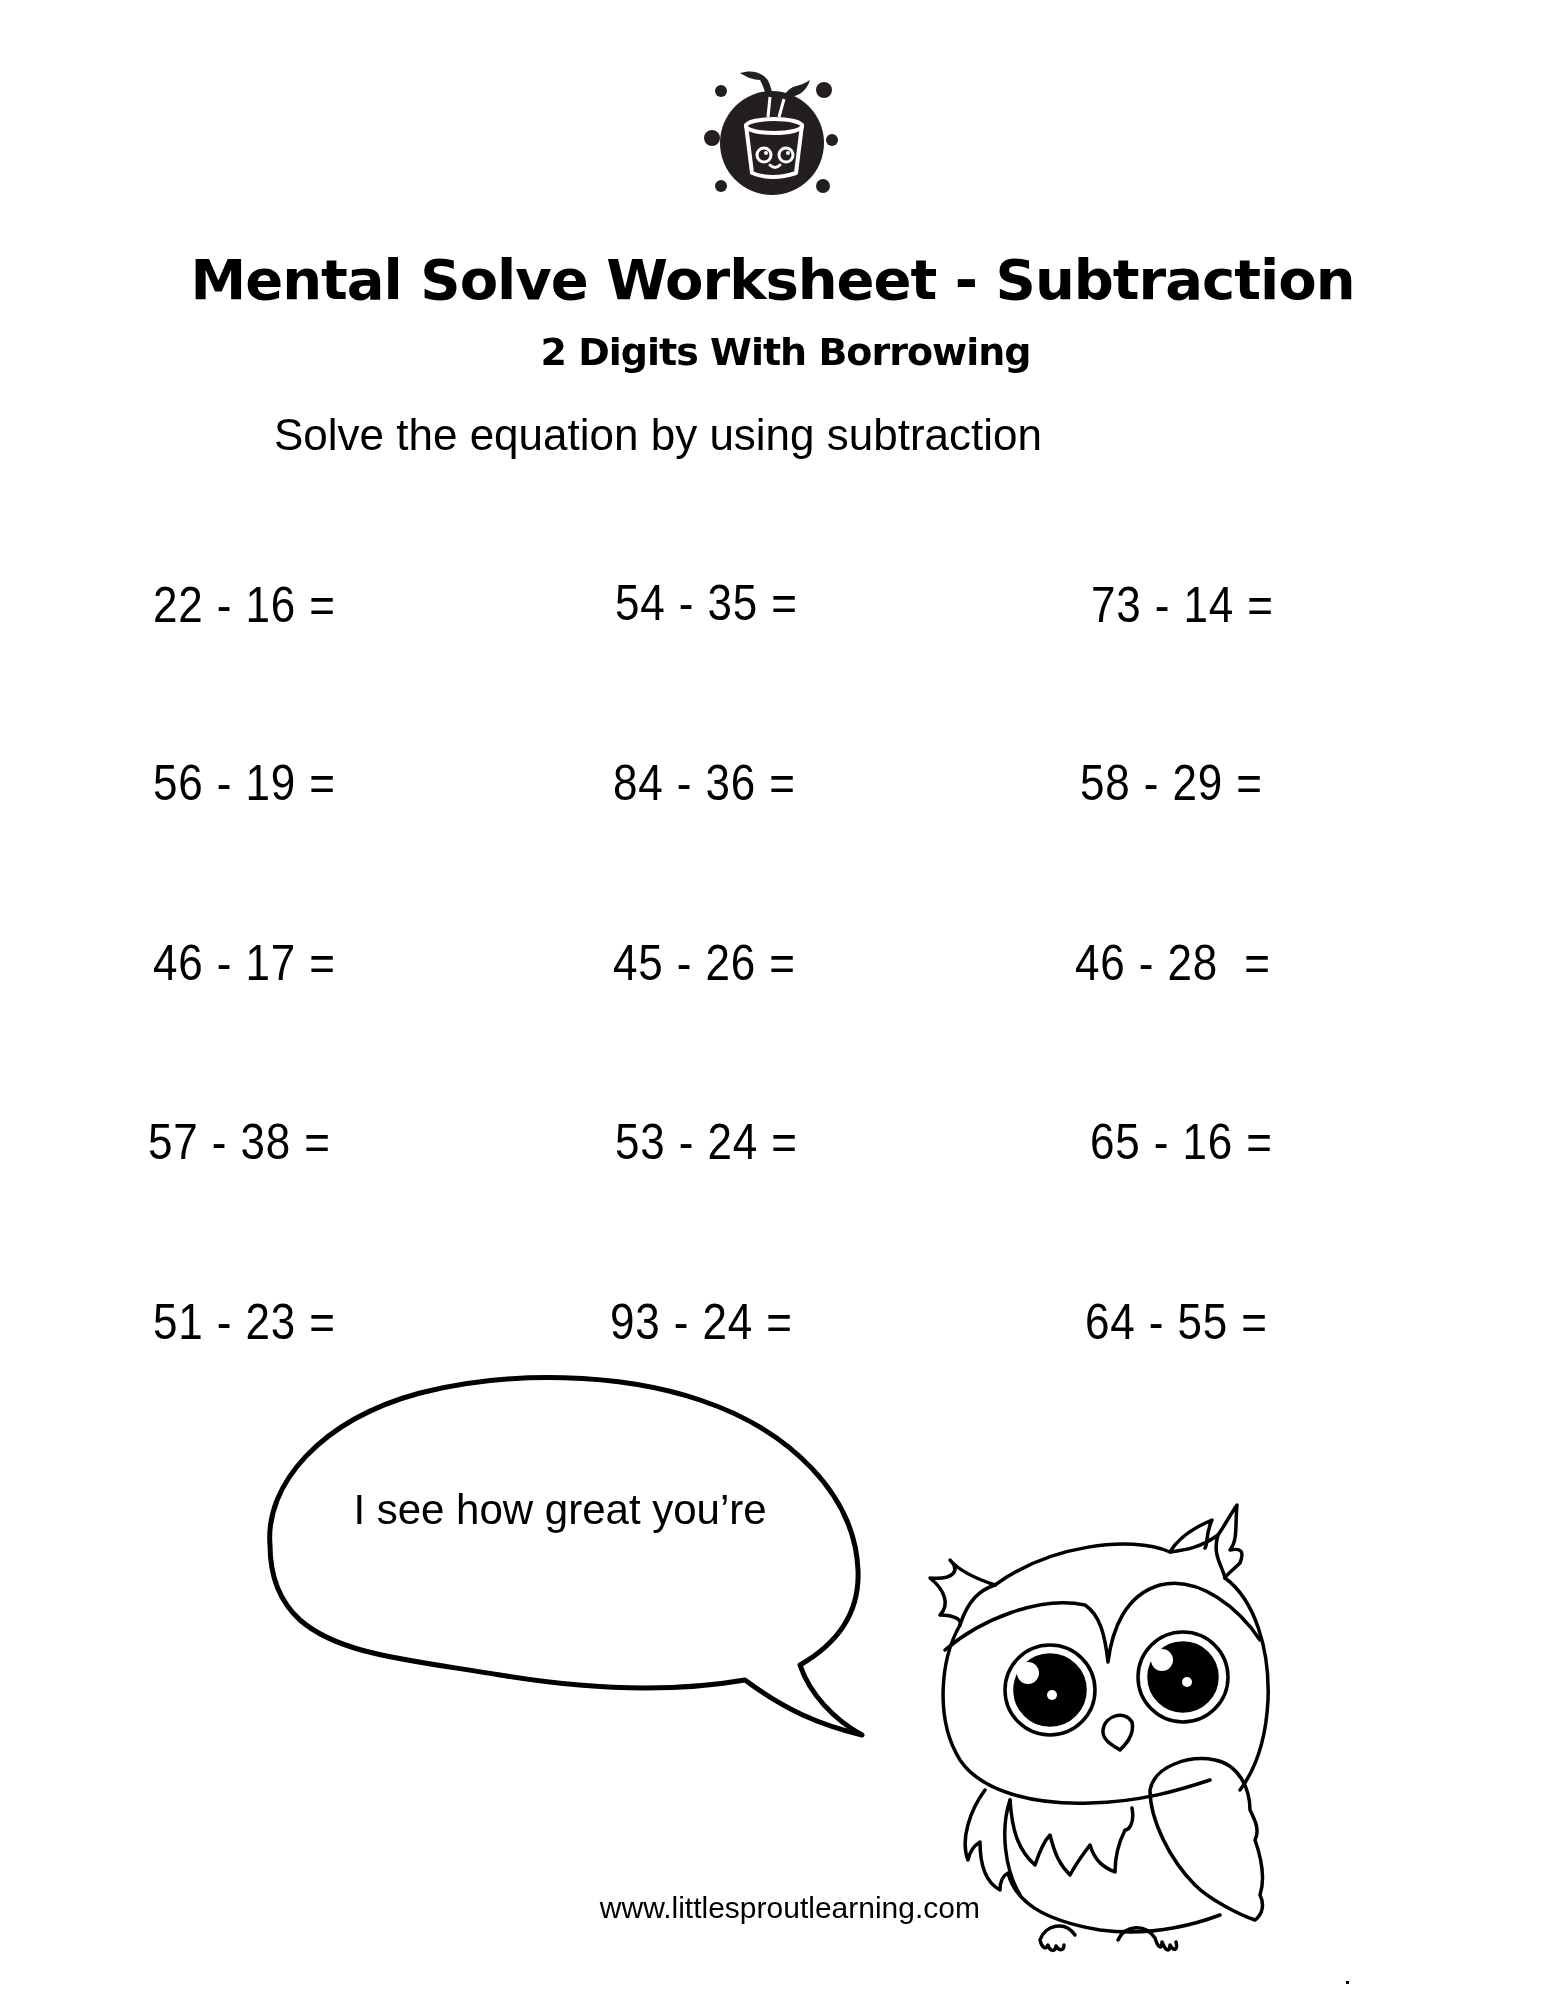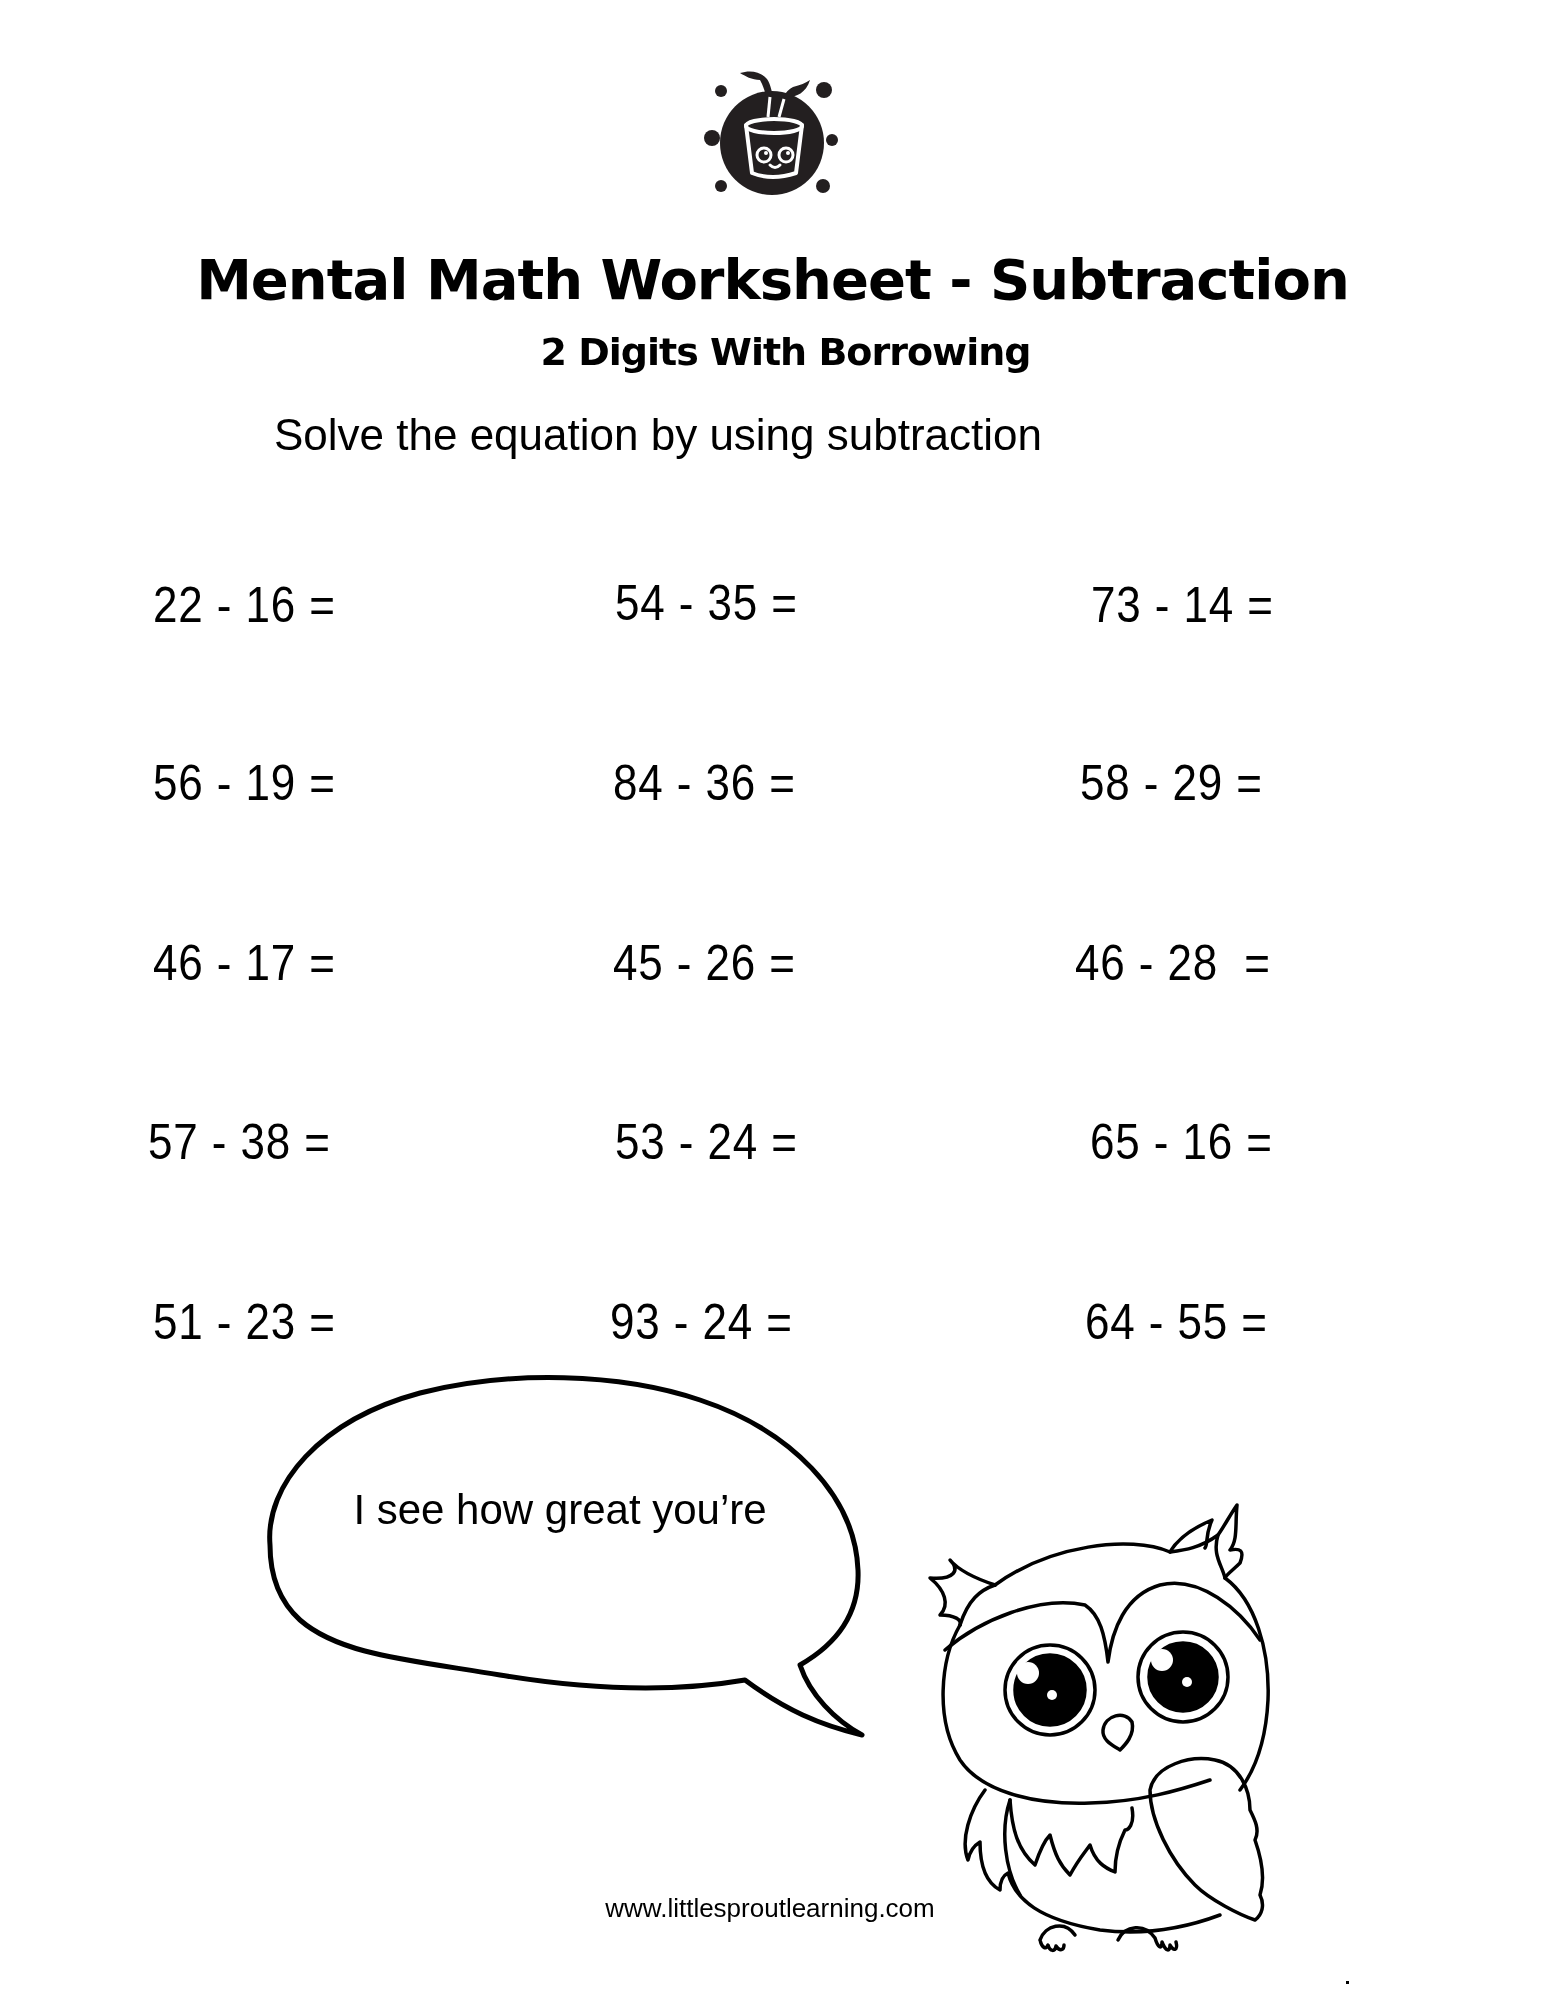--- a/index.html
+++ b/index.html
@@ -89,23 +89,23 @@
       left: 900px;
       top: 1490px;
       width: 400px;
       height: 480px;
     }
     .footer-url {
       position: absolute;
       left: 560px;
       top: 1890px;
       width: 420px;
-      text-align: center;
-      font-family: "Liberation Sans", sans-serif;
-      font-size: 26px;
+      text-align: right;
+      font-family: "Liberation Sans", sans-serif;
+      font-size: 30px;
       line-height: 36px;
     }
     .corner-dot {
       position: absolute;
       left: 1346px;
       top: 1981px;
       width: 3px;
       height: 3px;
       background: #000;
     }
@@ -132,21 +132,21 @@
   <path d="M56 70 Q82 60 112 70 L106 118 Q82 126 62 118 Z" fill="#231f20" stroke="#fff" stroke-width="4" stroke-linejoin="round"></path>
   <ellipse cx="84" cy="71" rx="28" ry="7" fill="#231f20" stroke="#fff" stroke-width="4"></ellipse>
 
   <circle cx="74" cy="100" r="7" fill="none" stroke="#fff" stroke-width="3"></circle>
   <circle cx="96" cy="100" r="7" fill="none" stroke="#fff" stroke-width="3"></circle>
   <circle cx="76" cy="98" r="2" fill="#fff"></circle>
   <circle cx="98" cy="98" r="2" fill="#fff"></circle>
   <path d="M80 110 Q85 115 90 110" stroke="#fff" stroke-width="3" fill="none" stroke-linecap="round"></path>
 </svg>
 
-<div class="title">Mental Math Worksheet - Subtraction</div>
+<div class="title">Mental Solve Worksheet - Subtraction</div>
 <div class="subtitle">2 Digits With Borrowing</div>
 <div class="instructions">Solve the equation by using subtraction</div>
 
 <div class="problem" style="left:153px; top:575px;">22 - 16 =</div>
 <div class="problem" style="left:615px; top:573px;">54 - 35 =</div>
 <div class="problem" style="left:1091px; top:575px;">73 - 14 =</div>
 
 <div class="problem" style="left:153px; top:753px;">56 - 19 =</div>
 <div class="problem" style="left:613px; top:753px;">84 - 36 =</div>
 <div class="problem" style="left:1080px; top:753px;">58 - 29 =</div>

